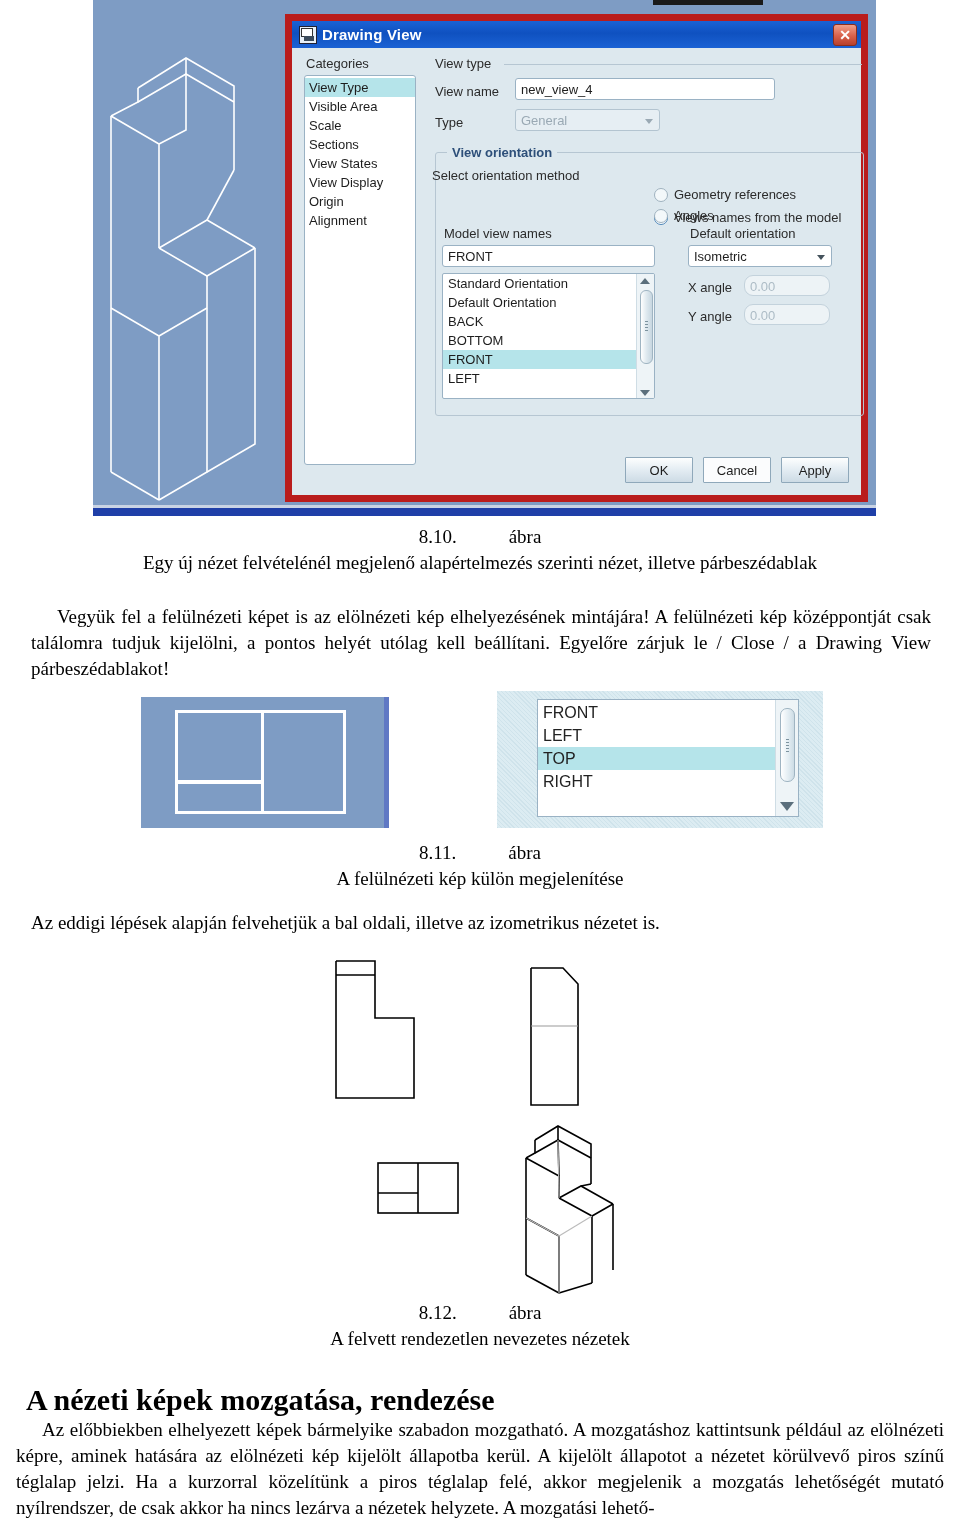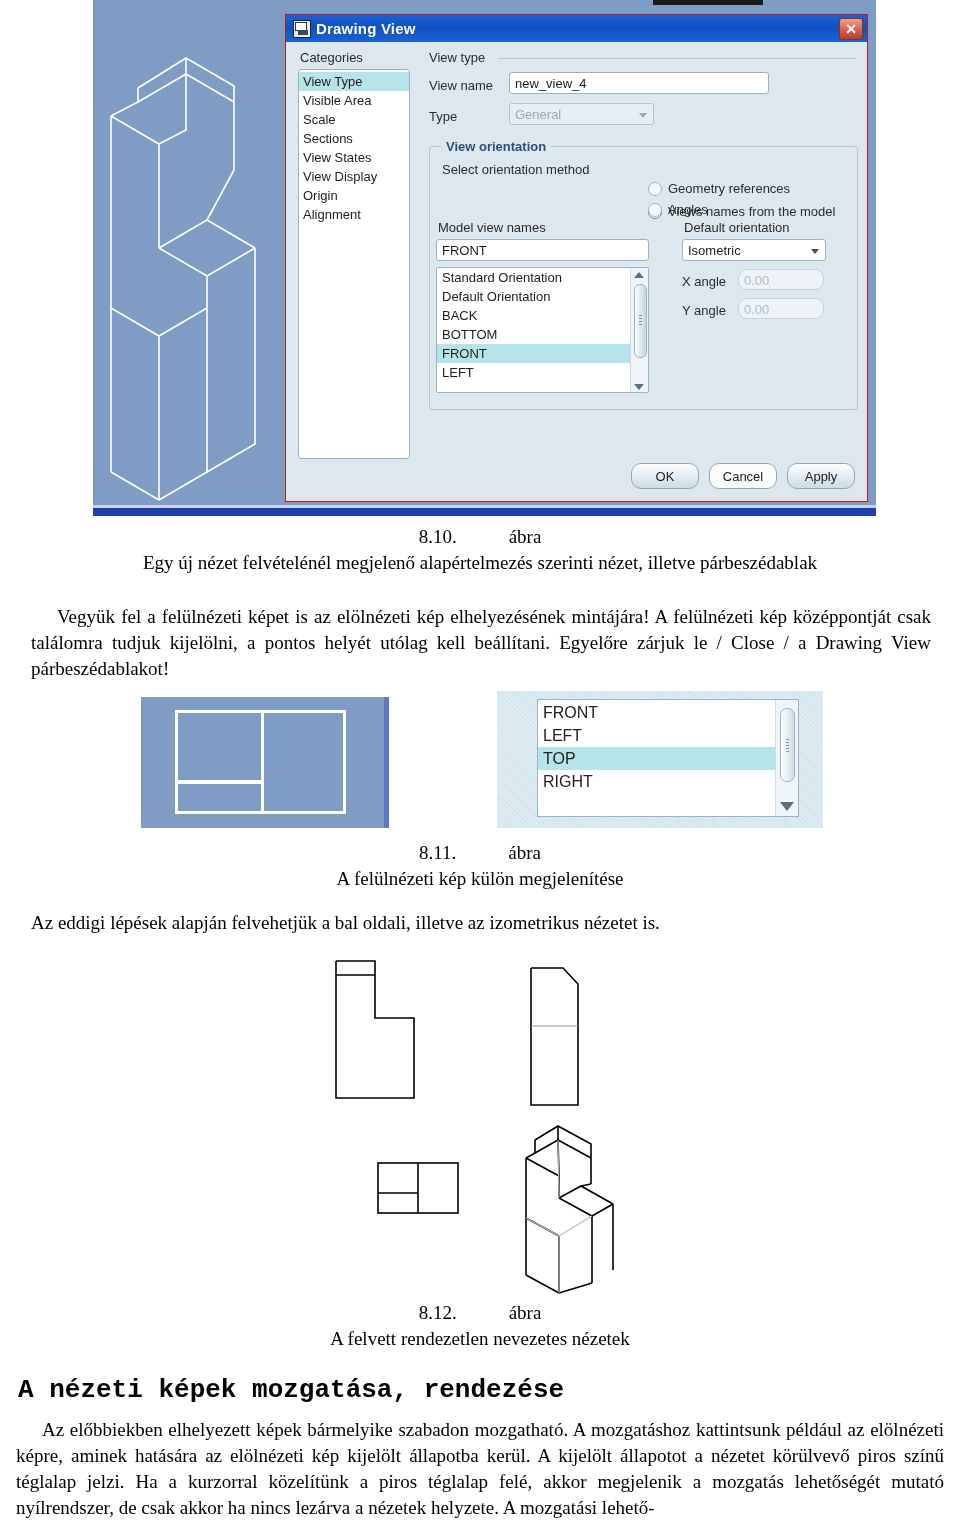--- a/index.html
+++ b/index.html
@@ -49,21 +49,21 @@
   }
 
   
   .dlg {
     position: absolute;
     left: 192px;
     top: 14px;
     width: 583px;
     height: 488px;
     background: #ec4899;
-    border: 1px solid #b91c1c;
+    border: 7px solid #b91c1c;
     box-sizing: border-box;
   }
   .dlg-title {
     height: 27px;
     background: linear-gradient(to bottom, #1b62d4 0%, #0f51c0 45%, #1b62d4 100%);
     display: flex;
     align-items: center;
     padding: 0 3px;
     position: relative;
   }
@@ -185,21 +185,21 @@
   .grp-orient-title {
     position: absolute;
     left: 155px; top: 97px;
     background: #dde8ee;
     padding: 0 5px;
     font-family: "Liberation Sans", sans-serif;
     font-size: 13px;
     font-weight: bold;
     color: #2d4f79;
   }
-  .sel-method-lbl { position: absolute; left: 156px; top: 120px; }
+  .sel-method-lbl { position: absolute; left: 140px; top: 120px; }
   .radio-row {
     position: absolute;
     display: flex;
     align-items: center;
     gap: 6px;
   }
   .radio {
     width: 12px; height: 12px;
     border-radius: 50%;
     border: 1px solid #9fb2bf;
@@ -283,21 +283,21 @@
     position: absolute;
     right: 12px;
     bottom: 12px;
     display: flex;
     gap: 10px;
   }
   .btn {
     width: 66px; height: 24px;
     background: linear-gradient(to bottom,#fdfefe,#e4edf3 48%,#cddbe5);
     border: 1px solid #8fa8ba;
-    border-radius: 10px;
+    border-radius: 1px;
     font-family: "Liberation Sans", sans-serif;
     font-size: 13px;
     color: #1d1d1d;
     display: flex; align-items: center; justify-content: center; margin-top: 12px;
   }
   .btn.ghost { background: #fbfcfd; }
 
   
   .cap {
     position: absolute;
@@ -313,23 +313,23 @@
     position: absolute;
     font-family: "Liberation Serif", serif;
     font-size: 19px;
     line-height: 26px;
     text-align: justify;
   }
   .para .ind { display: inline-block; width: 26px; }
 
   h2.head {
     position: absolute;
-    margin: 4px;
-    font-family: Liberation Mono, monospace;
-    font-size: 26px;
+    margin: 12px;
+    font-family: Liberation Serif, serif;
+    font-size: 30px;
     font-weight: bold;
   }
 
   
   .fig811-left {
     position: absolute;
     left: 141px; top: 697px;
     width: 243px; height: 131px;
     background: #7e9cc4;
   }

